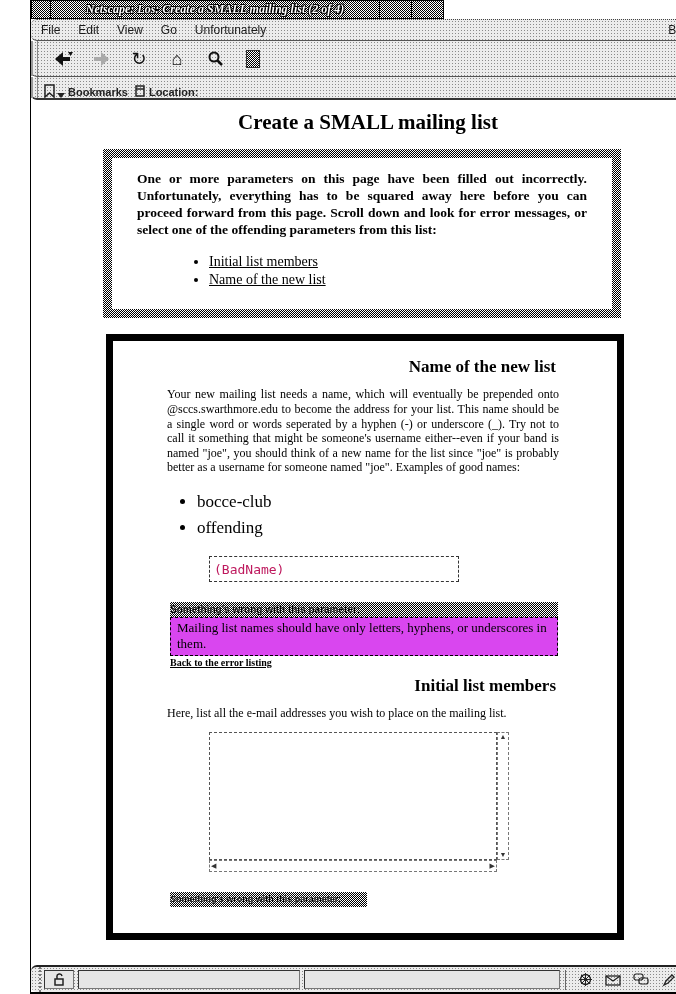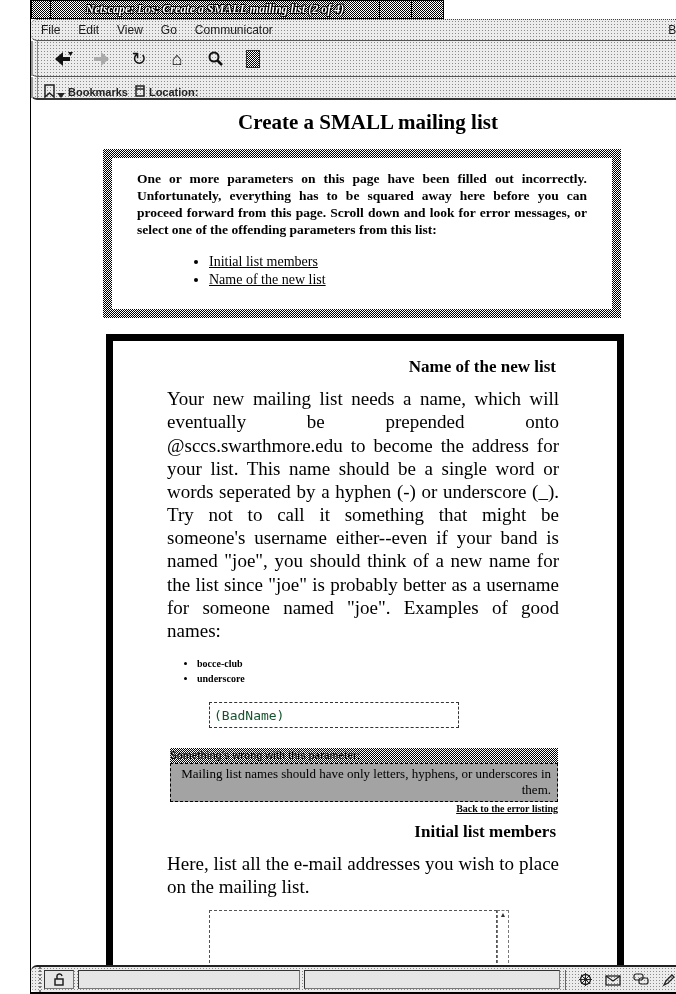--- a/index.html
+++ b/index.html
@@ -59,36 +59,36 @@
   .err-summary { margin-left:72px; width:518px; padding:9px; }
   .err-summary-inner { background:#fff; border:1px solid #fff; padding:12px 24px 18px 24px; }
   .err-summary-inner p { font-size:13.5px; line-height:1.25; text-align:justify;font-weight:bold; }
   .err-summary-inner ul { margin:14px 0 0 72px; }
   .err-summary-inner li { font-size:14px; line-height:1.35; }
   .err-summary-inner a { color:#000; }
 
   .main-box { margin:16px 0 0 75px; width:518px; border:7px solid #000;
               background:#fff; padding:8px 6px 26px 6px; }
   h2.section-head { font-size:17px; text-align:right; margin:8px 55px 0 0; }
-  .body-text { font-size:19px; line-height:1.22; text-align:justify;
+  .body-text { font-size:12px; line-height:1.22; text-align:justify;
                margin:10px 52px 0 48px; }
   ul.examples { margin:14px 0 0 78px; }
-  ul.examples li { font-size:10px; font-weight:bold; line-height:1.5; }
+  ul.examples li { font-size:17px; font-weight:normal; line-height:1.5; }
 
   .name-input { display:block; margin:16px 0 0 90px; width:250px; height:26px;
                 border:1px dashed #333; background:#fff; padding:2px 4px;
-                font:13px "DejaVu Sans Mono", monospace; color:#14532d; }
+                font:13px "DejaVu Sans Mono", monospace; color:#be185d; }
 
   .param-error { margin-left:51px; margin-top:20px; }
   .param-error .hdr { height:15px; color:#000; 
         font:bold 10px "Liberation Sans", sans-serif; line-height:15px;
         white-space:nowrap; overflow:hidden; text-shadow:0 0 1px #fff; }
-  .param-error .msg { border:1px dashed #000; background:#a3a3a3; padding:2px 6px;
-        font-size:13px; line-height:1.25;text-align:right; }
-  .param-error .back { text-align:right; font:bold 10px "Liberation Serif", serif; margin-top:1px; }
+  .param-error .msg { border:1px dashed #000; background:#d946ef; padding:2px 6px;
+        font-size:13px; line-height:1.25; }
+  .param-error .back { text-align:left; font:bold 10px "Liberation Serif", serif; margin-top:1px; }
   .param-error .back a { color:#000; }
   .pe-name { width:388px; }
   .pe-members { width:197px; }
   .pe-members .hdr { font-size:9px; }
 
   
   .ta-widget { margin:12px 0 0 90px; width:300px; height:140px;
                display:grid; grid-template-columns:1fr 12px; grid-template-rows:1fr 12px; }
   .ta-main { border:1px dashed #555; background:#fff; }
   .ta-vscroll { border:1px dashed #777; display:flex; flex-direction:column;
@@ -121,21 +121,21 @@
       <div class="tb-btn right dither50"></div>
       <div class="tb-btn right dither50"></div>
     </div>
   </div>
 
   <div class="menubar chrome">
     <span class="menu-item">File</span>
     <span class="menu-item">Edit</span>
     <span class="menu-item">View</span>
     <span class="menu-item">Go</span>
-    <span class="menu-item">Communicator</span>
+    <span class="menu-item">Unfortunately</span>
     <span class="menu-spacer"></span>
     <span class="menu-item">Back</span>
   </div>
 
   <div class="toolbar chrome">
     <div class="grip"></div>
     <div class="tool-btn">
       <svg width="20" height="16" viewBox="0 0 20 16">
         <path d="M10 1 L2 8 L10 15 L10 10 L17 10 L17 6 L10 6 Z" fill="#111"></path>
         <path d="M15 1 l5 0 l-2.5 4 Z" fill="#111"></path>
@@ -196,21 +196,21 @@
     </div>
 
     <div class="main-box">
 
       <h2 class="section-head">Name of the new list</h2>
 
       <p class="body-text">Your new mailing list needs a name, which will eventually be prepended onto @sccs.swarthmore.edu to become the address for your list. This name should be a single word or words seperated by a hyphen (-) or underscore (_). Try not to call it something that might be someone's username either--even if your band is named "joe", you should think of a new name for the list since "joe" is probably better as a username for someone named "joe". Examples of good names:</p>
 
       <ul class="examples">
         <li>bocce-club</li>
-        <li>underscore</li>
+        <li>offending</li>
       </ul>
 
       <input class="name-input" type="text" value="(BadName)" style="">
 
       <div class="param-error pe-name">
         <div class="hdr dither50">Something's wrong with this parameter:</div>
         <div class="msg">Mailing list names should have only letters, hyphens, or underscores in them.</div>
         <div class="back">
           <a href="#">Back to the error listing</a>
         </div>

